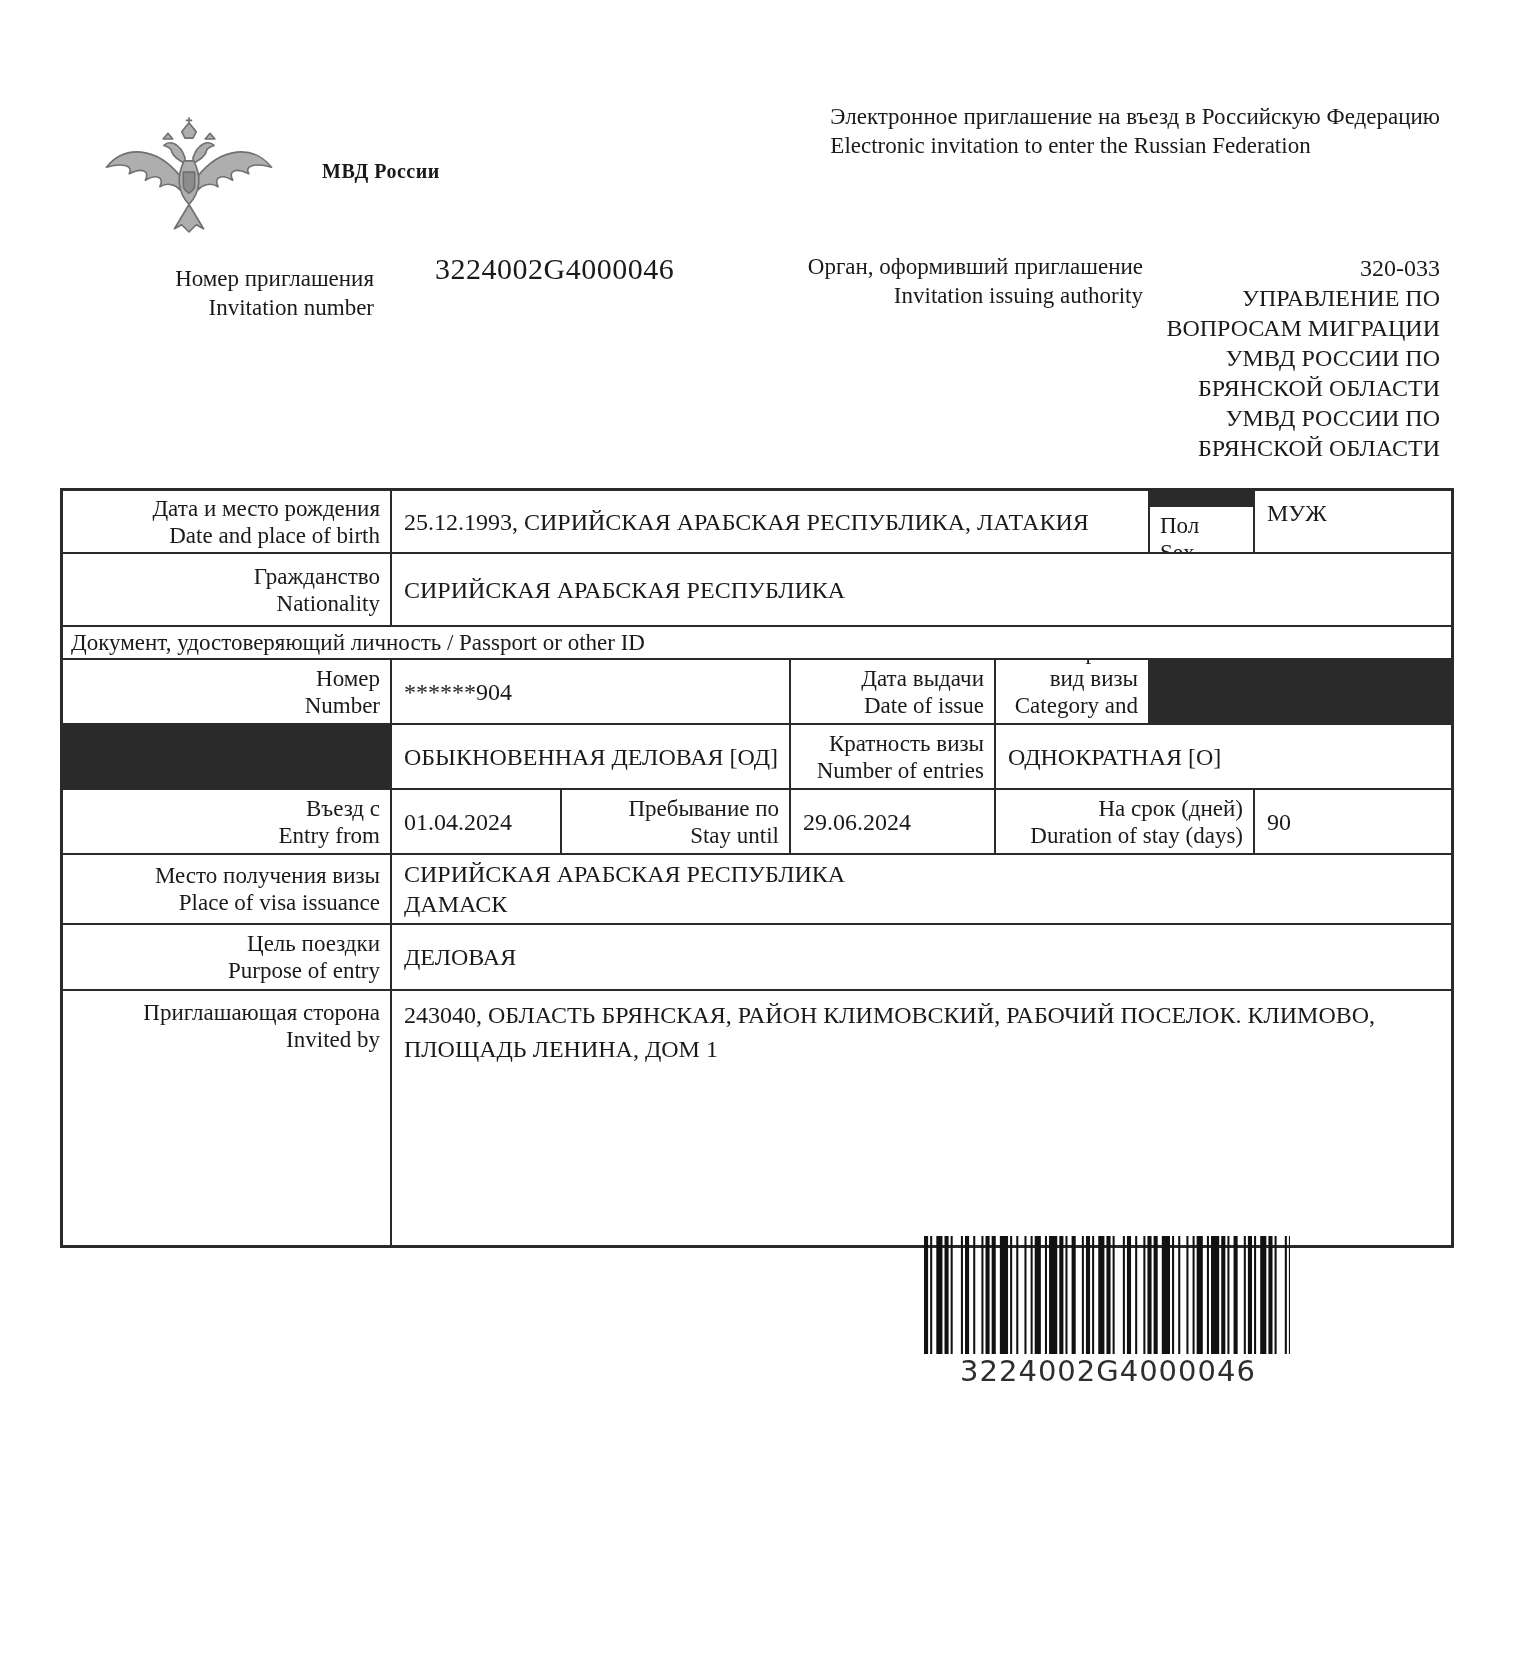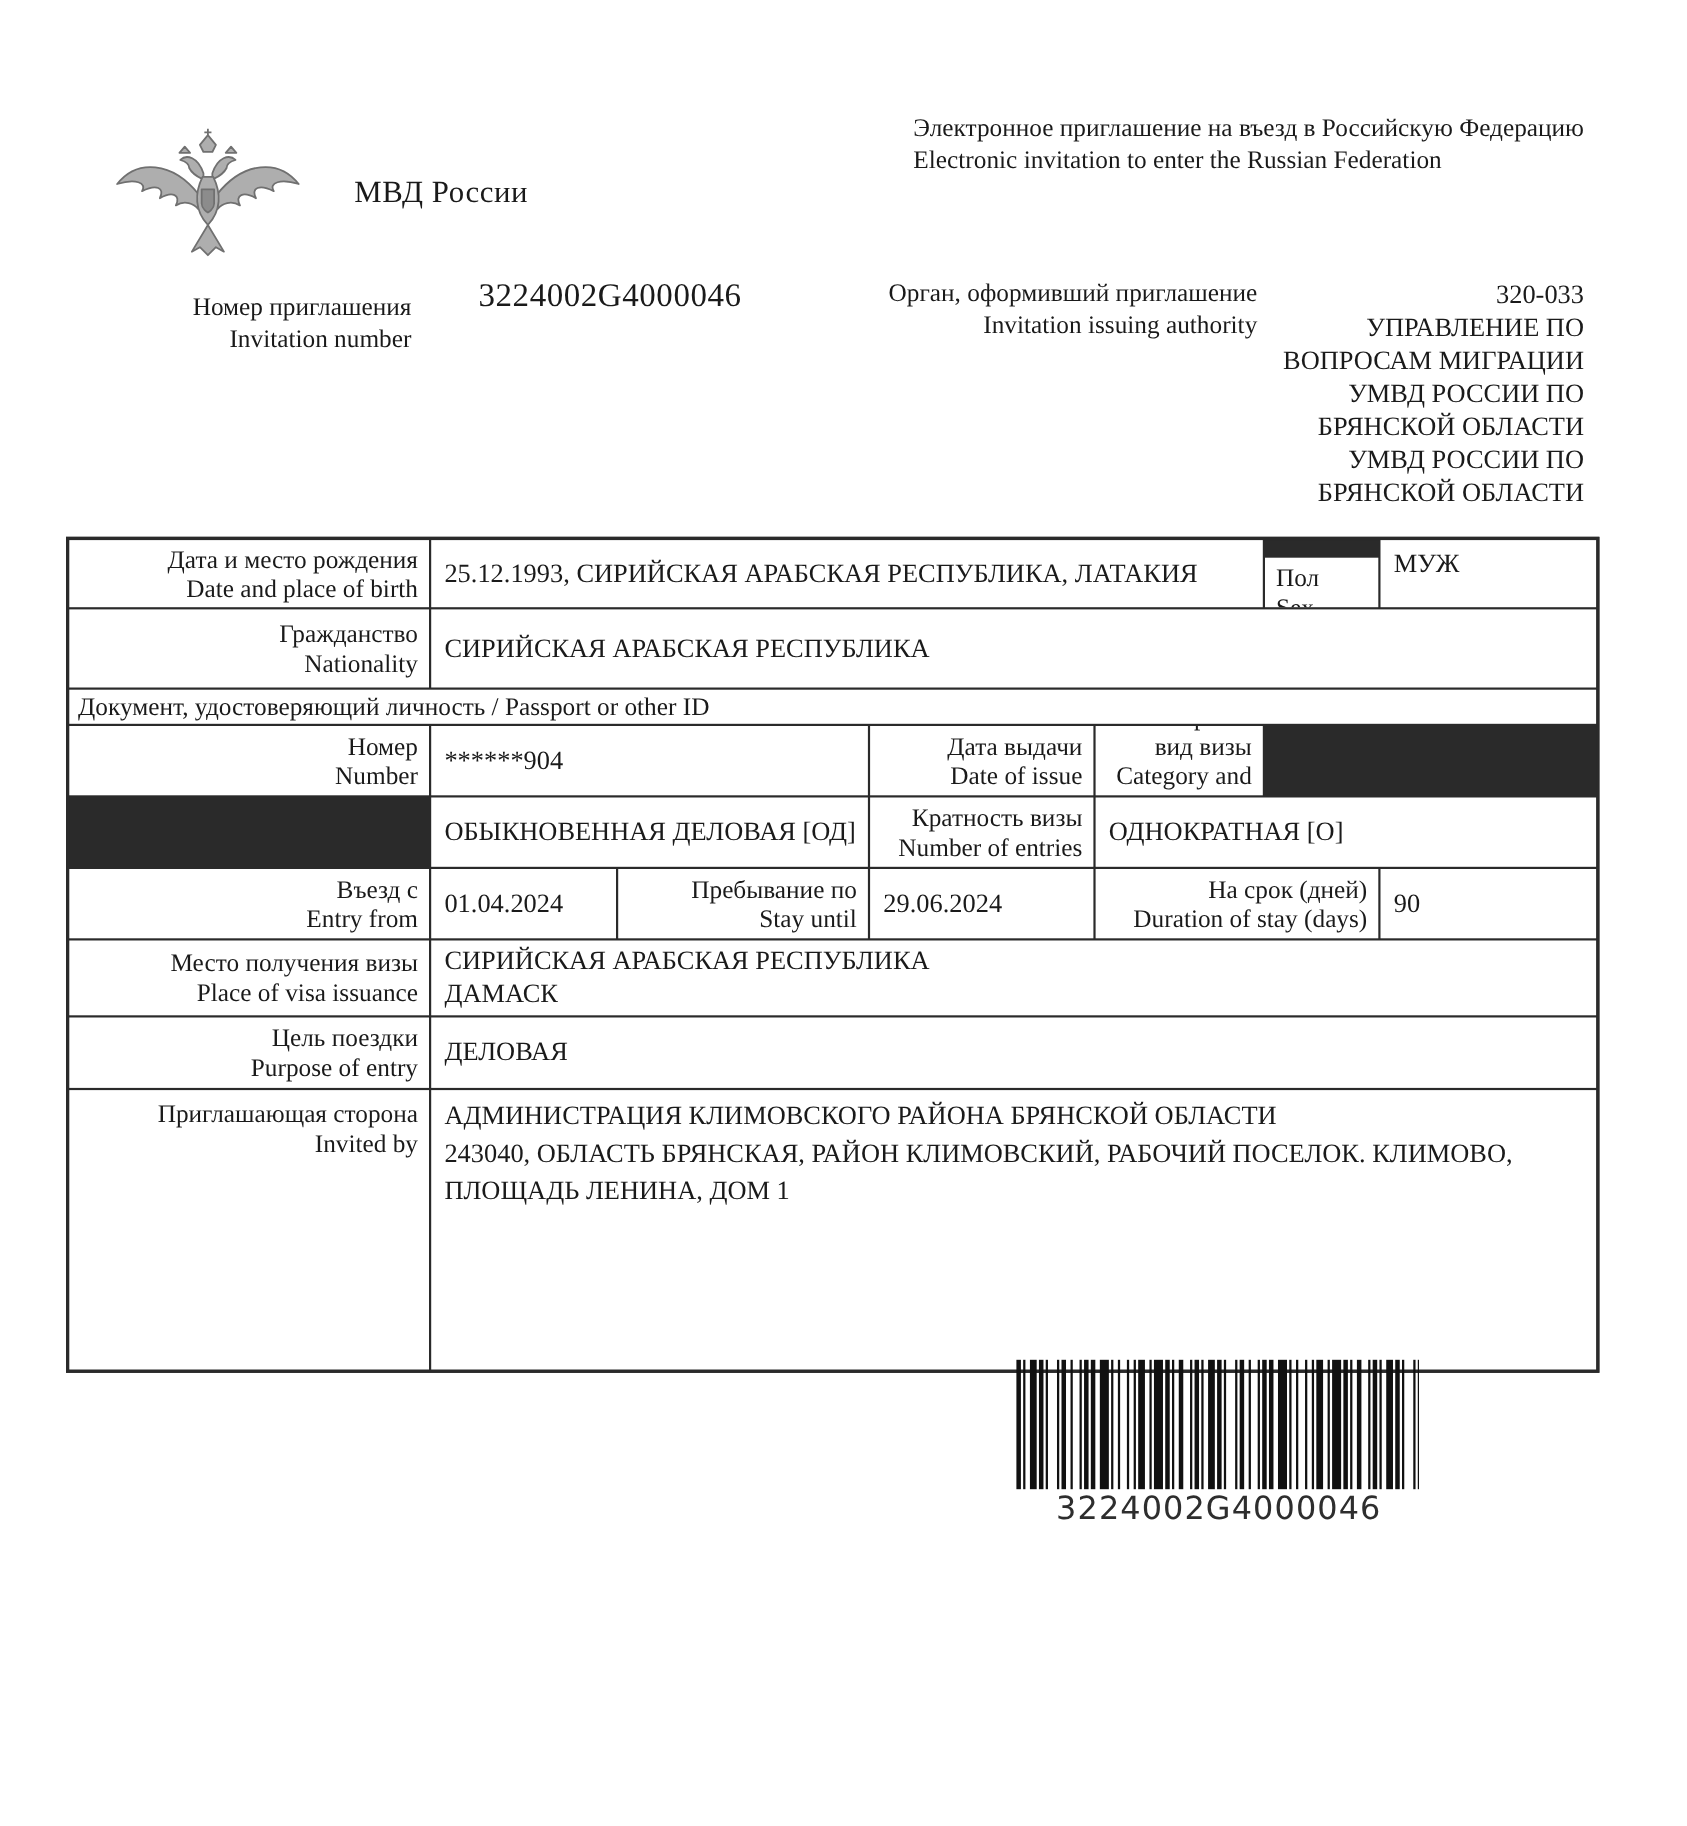--- a/index.html
+++ b/index.html
@@ -4,21 +4,21 @@
 <style>
   * { margin:0; padding:0; box-sizing:border-box; }
   html,body { background:#ffffff; }
   body { font-family:"Liberation Serif", serif; color:#1a1a1a; }
   .page {
     position:relative; width:1534px; height:1660px; background:#fff; overflow:hidden;
   }
   
   .emblem { position:absolute; left:100px; top:110px; width:178px; height:134px; }
   .emblem svg { width:100%; height:100%; }
-  .mvd-label { position:absolute; left:322px; top:160px; font-size:28px; letter-spacing:0.5px; }
+  .mvd-label { position:absolute; left:322px; top:160px; font-size:20px; letter-spacing:0.5px;font-weight:bold; }
   .doc-title { position:absolute; top:102px; right:94px; font-size:23px; line-height:29px; }
   
   .inv-label { position:absolute; left:60px; top:264px; width:314px; text-align:right; font-size:23px; line-height:29px; }
   .inv-value { position:absolute; left:435px; top:252px; font-size:30px; letter-spacing:0.5px; }
   .auth-label { position:absolute; left:780px; top:252px; width:363px; text-align:right; font-size:23px; line-height:29px; }
   .auth-value { position:absolute; top:253px; right:94px; text-align:right; font-size:24px; line-height:30px; }
   
   .doc-table {
     position:absolute; left:60px; top:488px; width:1394px; height:760px;
     display:grid;
@@ -173,21 +173,20 @@
       <div>Цель поездки</div>
       <div>Purpose of entry</div>
     </div>
     <div class="cell val s2-8">ДЕЛОВАЯ</div>
 
     <div class="cell lbl" style="justify-content:flex-start; padding-top:8px;">
       <div>Приглашающая сторона</div>
       <div>Invited by</div>
     </div>
     <div class="cell val s2-8 top" style="line-height:34px;">
-      <div>АДМИНИСТРАЦИЯ КЛИМОВСКОГО РАЙОНА БРЯНСКОЙ ОБЛАСТИ</div>
       <div>243040, ОБЛАСТЬ БРЯНСКАЯ, РАЙОН КЛИМОВСКИЙ, РАБОЧИЙ ПОСЕЛОК. КЛИМОВО,</div>
       <div>ПЛОЩАДЬ ЛЕНИНА, ДОМ 1</div>
     </div>
   </div>
 
   <div class="barcode">
     <svg viewBox="0 0 372 118" preserveAspectRatio="none">
         <rect x="2.00" y="0" width="4.10" height="118" fill="#111111"></rect>
         <rect x="8.15" y="0" width="2.05" height="118" fill="#111111"></rect>
         <rect x="14.30" y="0" width="6.15" height="118" fill="#111111"></rect>

